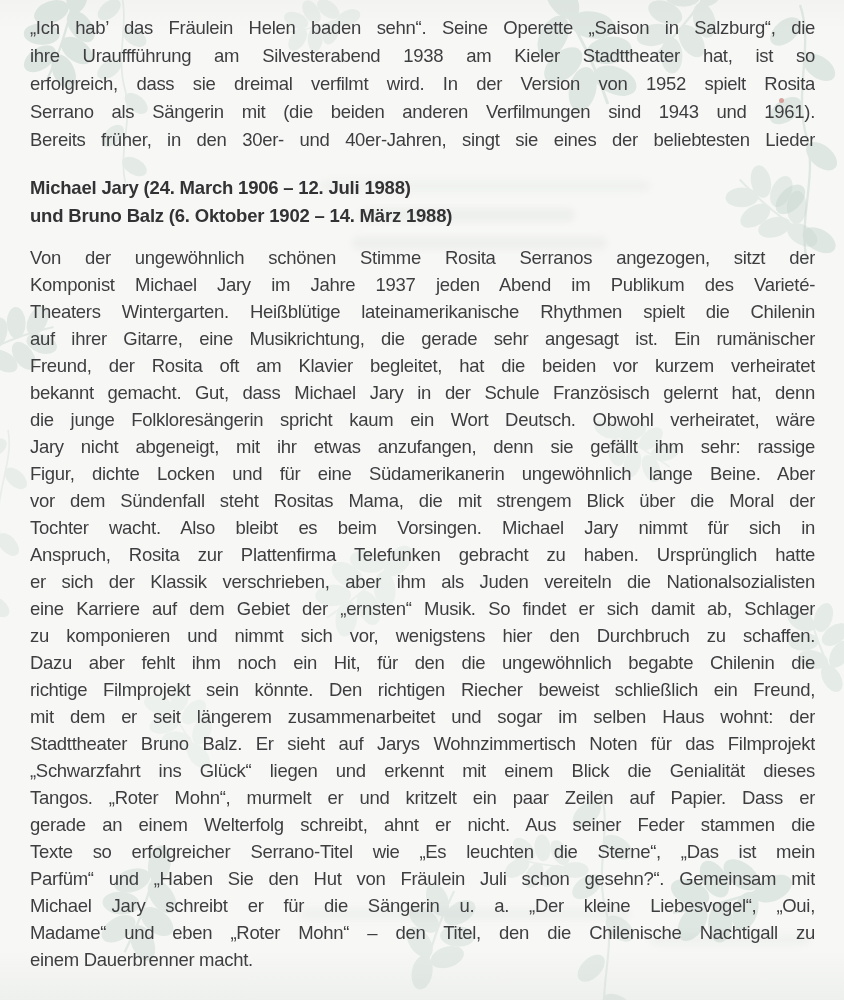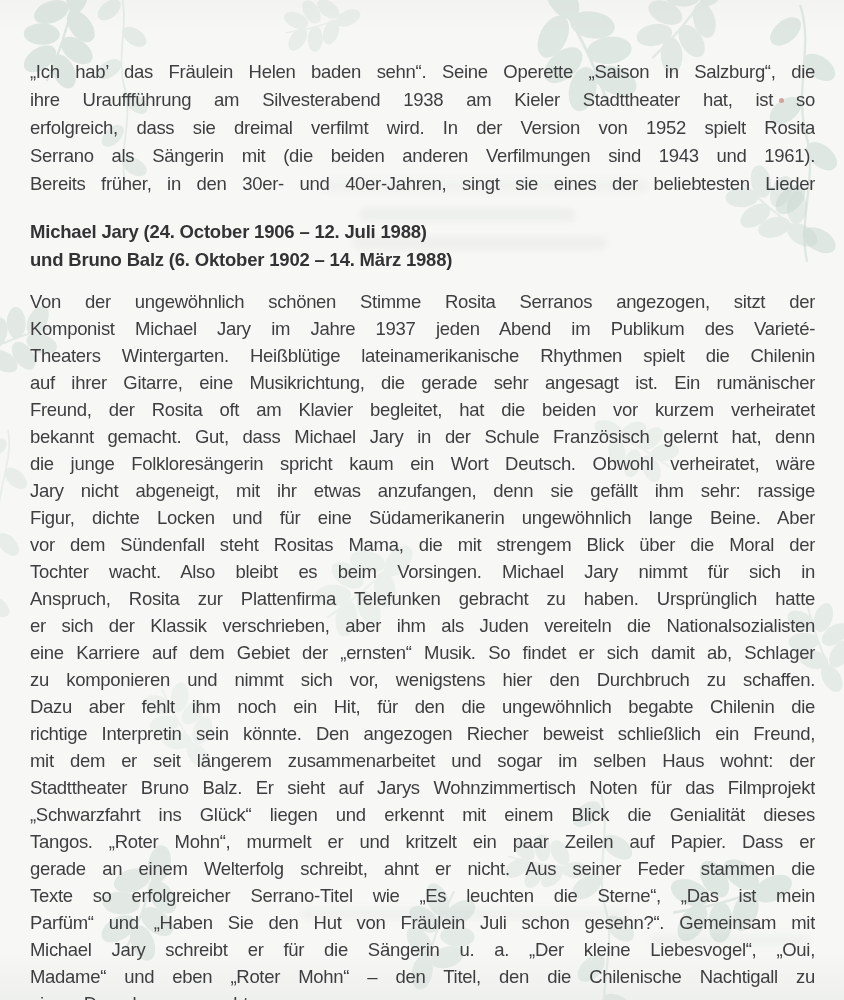--- a/index.html
+++ b/index.html
@@ -41,21 +41,20 @@
     background:#cf8f86;border-radius:50%;opacity:.8;
     pointer-events:none;
   }
   .content{
     position:absolute;z-index:1;
     left:30px;right:29px;top:14px;
   }
   .para{
     font-size:18.5px;
     letter-spacing:-0.3px;
-    margin-top:44px;
   }
   .line{
     text-align:justify;
     text-align-last:justify;
     -moz-text-align-last:justify;
     overflow:hidden;
   }
   .line.last{
     text-align-last:left;
     -moz-text-align-last:left;
@@ -136,42 +135,42 @@
   <div class="content">
     <div class="para" id="para1">
         <div class="line">„Ich hab’ das Fräulein Helen baden sehn“. Seine Operette „Saison in Salzburg“, die</div>
         <div class="line">ihre Urauffführung am Silvesterabend 1938 am Kieler Stadttheater hat, ist so</div>
         <div class="line">erfolgreich, dass sie dreimal verfilmt wird. In der Version von 1952 spielt Rosita</div>
         <div class="line">Serrano als Sängerin mit (die beiden anderen Verfilmungen sind 1943 und 1961).</div>
         <div class="line">Bereits früher, in den 30er- und 40er-Jahren, singt sie eines der beliebtesten Lieder</div>
       </div>
 
     <div class="heading" id="heading">
-        <div class="line">Michael Jary (24. October 1906 – 12. Juli 1988)</div>
+        <div class="line">Michael Jary (24. March 1906 – 12. Juli 1988)</div>
         <div class="line last">und Bruno Balz (6. Oktober 1902 – 14. März 1988)</div>
       </div>
 
     <div class="para" id="para2">
         <div class="line">Von der ungewöhnlich schönen Stimme Rosita Serranos angezogen, sitzt der</div>
         <div class="line">Komponist Michael Jary im Jahre 1937 jeden Abend im Publikum des Varieté-</div>
         <div class="line">Theaters Wintergarten. Heißblütige lateinamerikanische Rhythmen spielt die Chilenin</div>
         <div class="line">auf ihrer Gitarre, eine Musikrichtung, die gerade sehr angesagt ist. Ein rumänischer</div>
         <div class="line">Freund, der Rosita oft am Klavier begleitet, hat die beiden vor kurzem verheiratet</div>
         <div class="line">bekannt gemacht. Gut, dass Michael Jary in der Schule Französisch gelernt hat, denn</div>
         <div class="line">die junge Folkloresängerin spricht kaum ein Wort Deutsch. Obwohl verheiratet, wäre</div>
         <div class="line">Jary nicht abgeneigt, mit ihr etwas anzufangen, denn sie gefällt ihm sehr: rassige</div>
         <div class="line">Figur, dichte Locken und für eine Südamerikanerin ungewöhnlich lange Beine. Aber</div>
         <div class="line">vor dem Sündenfall steht Rositas Mama, die mit strengem Blick über die Moral der</div>
         <div class="line">Tochter wacht. Also bleibt es beim Vorsingen. Michael Jary nimmt für sich in</div>
         <div class="line">Anspruch, Rosita zur Plattenfirma Telefunken gebracht zu haben. Ursprünglich hatte</div>
         <div class="line">er sich der Klassik verschrieben, aber ihm als Juden vereiteln die Nationalsozialisten</div>
         <div class="line">eine Karriere auf dem Gebiet der „ernsten“ Musik. So findet er sich damit ab, Schlager</div>
         <div class="line">zu komponieren und nimmt sich vor, wenigstens hier den Durchbruch zu schaffen.</div>
         <div class="line">Dazu aber fehlt ihm noch ein Hit, für den die ungewöhnlich begabte Chilenin die</div>
-        <div class="line">richtige Interpretin sein könnte. Den angezogen Riecher beweist schließlich ein Freund,</div>
+        <div class="line">richtige Filmprojekt sein könnte. Den richtigen Riecher beweist schließlich ein Freund,</div>
         <div class="line">mit dem er seit längerem zusammenarbeitet und sogar im selben Haus wohnt: der</div>
         <div class="line">Stadttheater Bruno Balz. Er sieht auf Jarys Wohnzimmertisch Noten für das Filmprojekt</div>
         <div class="line">„Schwarzfahrt ins Glück“ liegen und erkennt mit einem Blick die Genialität dieses</div>
         <div class="line">Tangos. „Roter Mohn“, murmelt er und kritzelt ein paar Zeilen auf Papier. Dass er</div>
         <div class="line">gerade an einem Welterfolg schreibt, ahnt er nicht. Aus seiner Feder stammen die</div>
         <div class="line">Texte so erfolgreicher Serrano-Titel wie „Es leuchten die Sterne“, „Das ist mein</div>
         <div class="line">Parfüm“ und „Haben Sie den Hut von Fräulein Juli schon gesehn?“. Gemeinsam mit</div>
         <div class="line">Michael Jary schreibt er für die Sängerin u. a. „Der kleine Liebesvogel“, „Oui,</div>
         <div class="line">Madame“ und eben „Roter Mohn“ – den Titel, den die Chilenische Nachtigall zu</div>
         <div class="line last">einem Dauerbrenner macht.</div>

